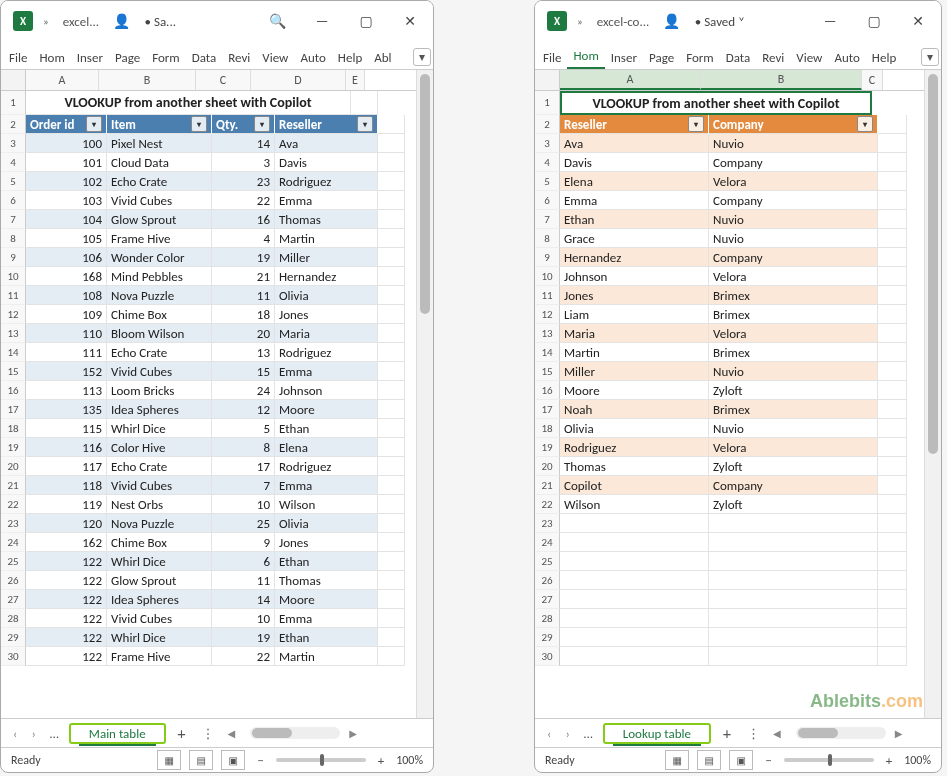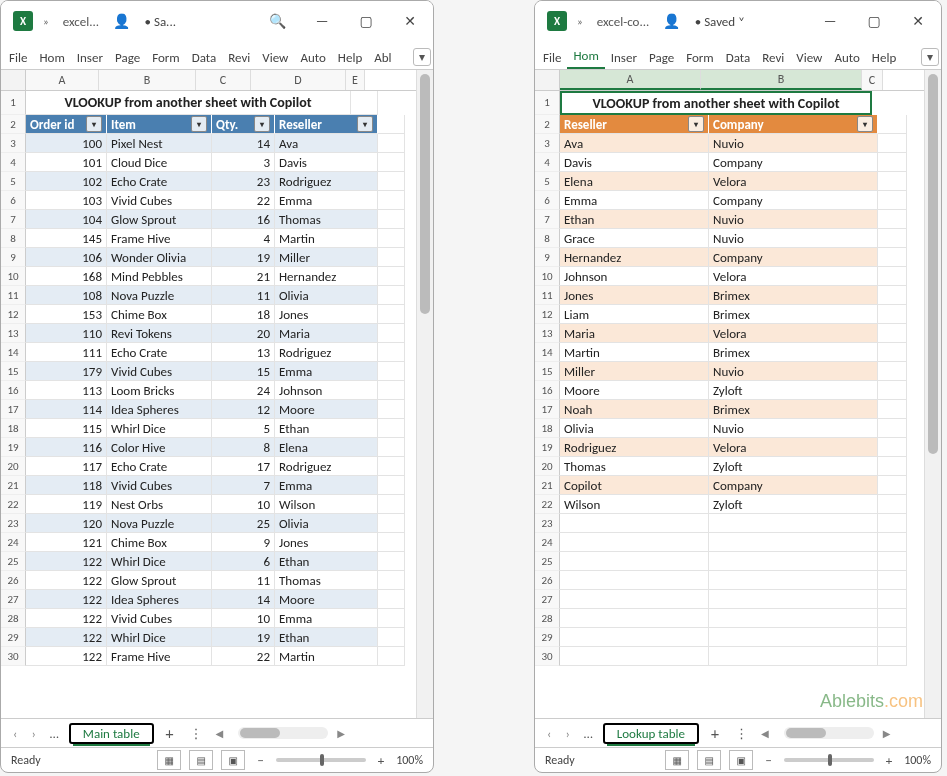--- a/index.html
+++ b/index.html
@@ -89,36 +89,36 @@
 .vscroll { width:16px; background:#f1f1f1; border-left:1px solid #ddd;}
 .vscroll .thumb { width:10px; margin:2px auto; background:#bbb; border-radius:5px;}
 
 .sheettabs {
   height:28px; display:flex; align-items:center; border-top:1px solid #ccc;
   padding:0 8px; gap:6px; font-size:13px; color:#444;
 }
 .sheettabs .nav { padding:0 4px; color:#888; }
 .sheettabs .dots { padding:0 4px; color:#555; }
 .sheettabs .tabname { padding:3px 10px; border-bottom:2px solid #1e7a41; color:#1e7a41; font-weight:500;}
-.sheettabs .highlight { border:2px solid #000000; padding:1px 2px; border-radius:3px;}
+.sheettabs .highlight { border:2px solid #84cc16; padding:1px 8px; border-radius:3px;}
 .sheettabs .plus { padding:0 6px; font-size:16px; color:#555; }
 .sheettabs .hscroll { margin-left:6px; height:12px; flex:0 0 90px; background:#eee; border-radius:6px; position:relative;}
 .sheettabs .hscroll .hthumb {position:absolute; left:2px; top:1px; height:10px; width:40px; background:#bbb; border-radius:5px;}
 .sheettabs .tri { color:#888; font-size:10px; padding:0 3px;}
 
 .statusbar {
   height:24px; display:flex; align-items:center; border-top:1px solid #ccc; padding:0 10px; font-size:12px; color:#444; gap:8px;
 }
 .statusbar .spacer{flex:1;}
 .view-btn { width:22px; height:18px; border:1px solid #bbb; display:flex;align-items:center;justify-content:center;font-size:10px;color:#555;}
 .zoom-slider { width:90px; height:4px; background:#ccc; position:relative; border-radius:2px;}
 .zoom-slider .zthumb{position:absolute; left:44px; top:-4px; width:4px; height:12px; background:#666; border-radius:2px;}
 .zoom-minus,.zoom-plus{font-size:13px;color:#555;padding:0 4px;}
 
-.watermark { position:absolute; right:18px; bottom:6px; font-family:Arial; font-size:18px; color:#3a8a3a; opacity:0.6; font-weight:400;}
+.watermark { position:absolute; right:18px; bottom:6px; font-family:Arial; font-size:18px; color:#3a8a3a; opacity:0.6; font-weight:700;}
 .watermark .dot{color:#f29a2e;}
 </style>
 </head>
 <body>
 
 <div class="excel-window win-left">
   <div class="titlebar">
     <div class="excel-icon">X</div>
     <span class="chev">»</span>
     <span class="fname">excel...</span>
@@ -172,21 +172,21 @@
             <div class="rowhead">3</div>
             <div class="cell ra band-blue-even" style="width:72px">100</div>
             <div class="cell band-blue-even" style="width:96px">Pixel Nest</div>
             <div class="cell ra band-blue-even" style="width:54px">14</div>
             <div class="cell band-blue-even" style="width:94px">Ava</div>
             <div class="cell" style="width:18px"></div>
           </div>
           <div class="row">
             <div class="rowhead">4</div>
             <div class="cell ra band-blue-odd" style="width:72px">101</div>
-            <div class="cell band-blue-odd" style="width:96px">Cloud Dice</div>
+            <div class="cell band-blue-odd" style="width:96px">Cloud Data</div>
             <div class="cell ra band-blue-odd" style="width:54px">3</div>
             <div class="cell band-blue-odd" style="width:94px">Davis</div>
             <div class="cell" style="width:18px"></div>
           </div>
           <div class="row">
             <div class="rowhead">5</div>
             <div class="cell ra band-blue-even" style="width:72px">102</div>
             <div class="cell band-blue-even" style="width:96px">Echo Crate</div>
             <div class="cell ra band-blue-even" style="width:54px">23</div>
             <div class="cell band-blue-even" style="width:94px">Rodriguez</div>
@@ -203,30 +203,30 @@
           <div class="row">
             <div class="rowhead">7</div>
             <div class="cell ra band-blue-even" style="width:72px">104</div>
             <div class="cell band-blue-even" style="width:96px">Glow Sprout</div>
             <div class="cell ra band-blue-even" style="width:54px">16</div>
             <div class="cell band-blue-even" style="width:94px">Thomas</div>
             <div class="cell" style="width:18px"></div>
           </div>
           <div class="row">
             <div class="rowhead">8</div>
-            <div class="cell ra band-blue-odd" style="width:72px">145</div>
+            <div class="cell ra band-blue-odd" style="width:72px">105</div>
             <div class="cell band-blue-odd" style="width:96px">Frame Hive</div>
             <div class="cell ra band-blue-odd" style="width:54px">4</div>
             <div class="cell band-blue-odd" style="width:94px">Martin</div>
             <div class="cell" style="width:18px"></div>
           </div>
           <div class="row">
             <div class="rowhead">9</div>
             <div class="cell ra band-blue-even" style="width:72px">106</div>
-            <div class="cell band-blue-even" style="width:96px">Wonder Olivia</div>
+            <div class="cell band-blue-even" style="width:96px">Wonder Color</div>
             <div class="cell ra band-blue-even" style="width:54px">19</div>
             <div class="cell band-blue-even" style="width:94px">Miller</div>
             <div class="cell" style="width:18px"></div>
           </div>
           <div class="row">
             <div class="rowhead">10</div>
             <div class="cell ra band-blue-odd" style="width:72px">168</div>
             <div class="cell band-blue-odd" style="width:96px">Mind Pebbles</div>
             <div class="cell ra band-blue-odd" style="width:54px">21</div>
             <div class="cell band-blue-odd" style="width:94px">Hernandez</div>
@@ -235,61 +235,61 @@
           <div class="row">
             <div class="rowhead">11</div>
             <div class="cell ra band-blue-even" style="width:72px">108</div>
             <div class="cell band-blue-even" style="width:96px">Nova Puzzle</div>
             <div class="cell ra band-blue-even" style="width:54px">11</div>
             <div class="cell band-blue-even" style="width:94px">Olivia</div>
             <div class="cell" style="width:18px"></div>
           </div>
           <div class="row">
             <div class="rowhead">12</div>
-            <div class="cell ra band-blue-odd" style="width:72px">153</div>
+            <div class="cell ra band-blue-odd" style="width:72px">109</div>
             <div class="cell band-blue-odd" style="width:96px">Chime Box</div>
             <div class="cell ra band-blue-odd" style="width:54px">18</div>
             <div class="cell band-blue-odd" style="width:94px">Jones</div>
             <div class="cell" style="width:18px"></div>
           </div>
           <div class="row">
             <div class="rowhead">13</div>
             <div class="cell ra band-blue-even" style="width:72px">110</div>
-            <div class="cell band-blue-even" style="width:96px">Revi Tokens</div>
+            <div class="cell band-blue-even" style="width:96px">Bloom Wilson</div>
             <div class="cell ra band-blue-even" style="width:54px">20</div>
             <div class="cell band-blue-even" style="width:94px">Maria</div>
             <div class="cell" style="width:18px"></div>
           </div>
           <div class="row">
             <div class="rowhead">14</div>
             <div class="cell ra band-blue-odd" style="width:72px">111</div>
             <div class="cell band-blue-odd" style="width:96px">Echo Crate</div>
             <div class="cell ra band-blue-odd" style="width:54px">13</div>
             <div class="cell band-blue-odd" style="width:94px">Rodriguez</div>
             <div class="cell" style="width:18px"></div>
           </div>
           <div class="row">
             <div class="rowhead">15</div>
-            <div class="cell ra band-blue-even" style="width:72px">179</div>
+            <div class="cell ra band-blue-even" style="width:72px">152</div>
             <div class="cell band-blue-even" style="width:96px">Vivid Cubes</div>
             <div class="cell ra band-blue-even" style="width:54px">15</div>
             <div class="cell band-blue-even" style="width:94px">Emma</div>
             <div class="cell" style="width:18px"></div>
           </div>
           <div class="row">
             <div class="rowhead">16</div>
             <div class="cell ra band-blue-odd" style="width:72px">113</div>
             <div class="cell band-blue-odd" style="width:96px">Loom Bricks</div>
             <div class="cell ra band-blue-odd" style="width:54px">24</div>
             <div class="cell band-blue-odd" style="width:94px">Johnson</div>
             <div class="cell" style="width:18px"></div>
           </div>
           <div class="row">
             <div class="rowhead">17</div>
-            <div class="cell ra band-blue-even" style="width:72px">114</div>
+            <div class="cell ra band-blue-even" style="width:72px">135</div>
             <div class="cell band-blue-even" style="width:96px">Idea Spheres</div>
             <div class="cell ra band-blue-even" style="width:54px">12</div>
             <div class="cell band-blue-even" style="width:94px">Moore</div>
             <div class="cell" style="width:18px"></div>
           </div>
           <div class="row">
             <div class="rowhead">18</div>
             <div class="cell ra band-blue-odd" style="width:72px">115</div>
             <div class="cell band-blue-odd" style="width:96px">Whirl Dice</div>
             <div class="cell ra band-blue-odd" style="width:54px">5</div>
@@ -331,21 +331,21 @@
           <div class="row">
             <div class="rowhead">23</div>
             <div class="cell ra band-blue-even" style="width:72px">120</div>
             <div class="cell band-blue-even" style="width:96px">Nova Puzzle</div>
             <div class="cell ra band-blue-even" style="width:54px">25</div>
             <div class="cell band-blue-even" style="width:94px">Olivia</div>
             <div class="cell" style="width:18px"></div>
           </div>
           <div class="row">
             <div class="rowhead">24</div>
-            <div class="cell ra band-blue-odd" style="width:72px">121</div>
+            <div class="cell ra band-blue-odd" style="width:72px">162</div>
             <div class="cell band-blue-odd" style="width:96px">Chime Box</div>
             <div class="cell ra band-blue-odd" style="width:54px">9</div>
             <div class="cell band-blue-odd" style="width:94px">Jones</div>
             <div class="cell" style="width:18px"></div>
           </div>
           <div class="row">
             <div class="rowhead">25</div>
             <div class="cell ra band-blue-even" style="width:72px">122</div>
             <div class="cell band-blue-even" style="width:96px">Whirl Dice</div>
             <div class="cell ra band-blue-even" style="width:54px">6</div>

